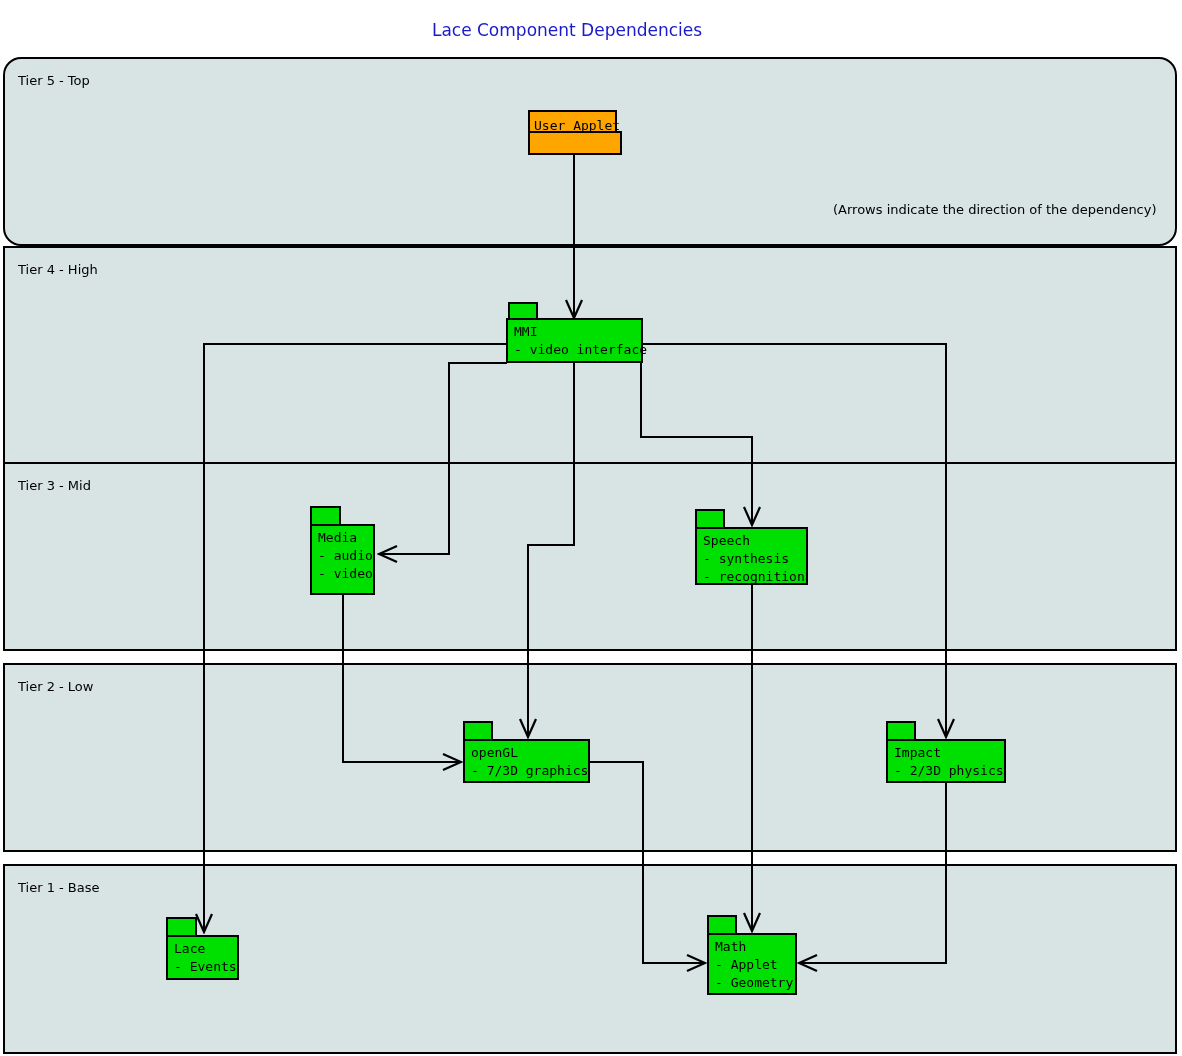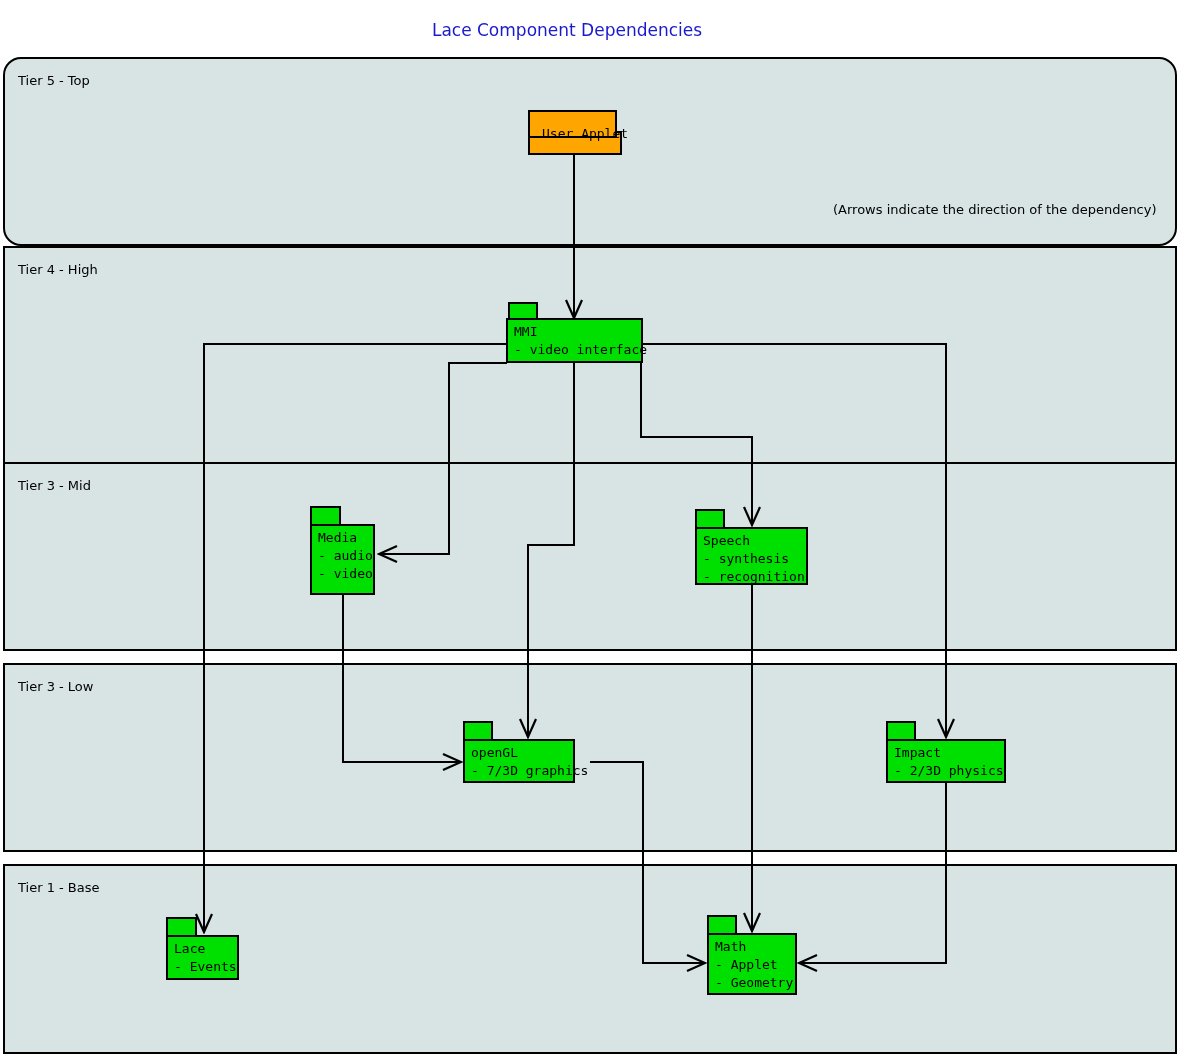--- a/index.html
+++ b/index.html
@@ -22,41 +22,41 @@
     position:absolute;left:833px;top:202px;font-size:13px;color:#000;white-space:nowrap;
   }
   .box{
     position:absolute;border:2px solid #000;box-sizing:border-box;
     font-family:"DejaVu Sans Mono",monospace;font-size:13px;line-height:18px;
   }
   .green{background:var(--component-fill,#00e000);}
   .orange{background:var(--applet-fill,#ffa500);}
   .body{padding:3px 0 8px 6px;}
   .ln{white-space:nowrap;}
-  .ua-tab{text-align:center;line-height:19px;padding:12px;}
+  .ua-tab{text-align:center;line-height:19px;padding:4px;}
   #edges{position:absolute;left:0;top:0;pointer-events:none;}
 </style>
 </head>
 <body>
 
 <div id="canvas">
 
   <div class="diagram-title">Lace Component Dependencies</div>
 
   <div class="tier" style="top:57px;height:189px;border-radius:18px;">
     <span class="tier-label">Tier 5 - Top</span>
   </div>
   <div class="tier" style="top:246px;height:228px;">
     <span class="tier-label">Tier 4 - High</span>
   </div>
   <div class="tier" style="top:462px;height:189px;">
     <span class="tier-label">Tier 3 - Mid</span>
   </div>
   <div class="tier" style="top:663px;height:189px;">
-    <span class="tier-label">Tier 3 - Low</span>
+    <span class="tier-label">Tier 2 - Low</span>
   </div>
   <div class="tier" style="top:864px;height:190px;">
     <span class="tier-label">Tier 1 - Base</span>
   </div>
 
   <div class="annotation">(Arrows indicate the direction of the dependency)</div>
 
   <svg id="edges" width="1182" height="1056" viewBox="0 0 1182 1056">
     <defs>
       <marker id="arrowhead" markerUnits="userSpaceOnUse" markerWidth="22" markerHeight="20" refX="20" refY="10" orient="auto">
@@ -104,21 +104,21 @@
   <div>
     <div class="box green body" style="left:695px;top:527px;width:113px;height:58px;">
       <div class="ln">Speech</div>
       <div class="ln">- synthesis</div>
       <div class="ln">- recognition</div>
     </div>
     <div class="box green" style="left:695px;top:509px;width:30px;height:20px;"></div>
   </div>
 
   <div>
-    <div class="box green body" style="left:463px;top:739px;width:112px;height:44px;">
+    <div class="box green body" style="left:463px;top:739px;width:127px;height:44px;">
       <div class="ln">openGL</div>
       <div class="ln">- 7/3D graphics</div>
     </div>
     <div class="box green" style="left:463px;top:721px;width:30px;height:20px;"></div>
   </div>
 
   <div>
     <div class="box green body" style="left:886px;top:739px;width:120px;height:44px;">
       <div class="ln">Impact</div>
       <div class="ln">- 2/3D physics</div>

